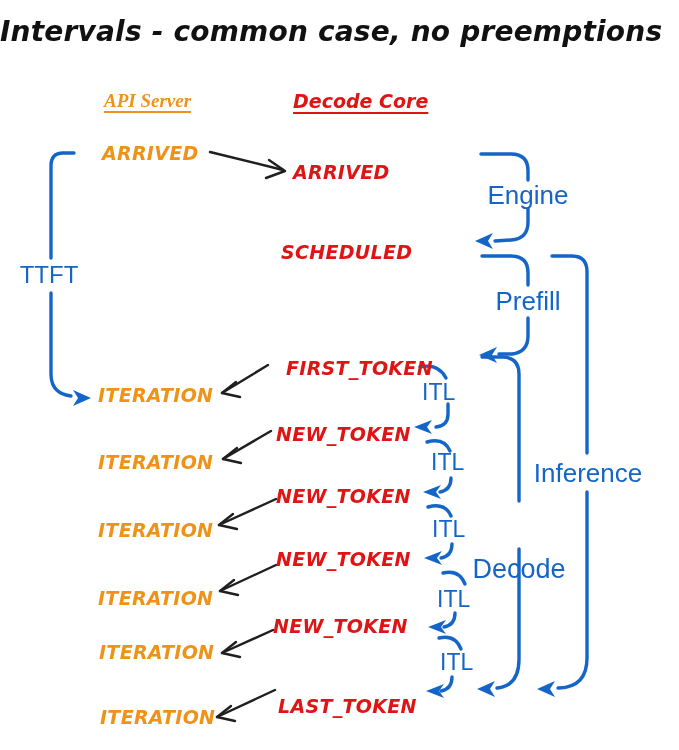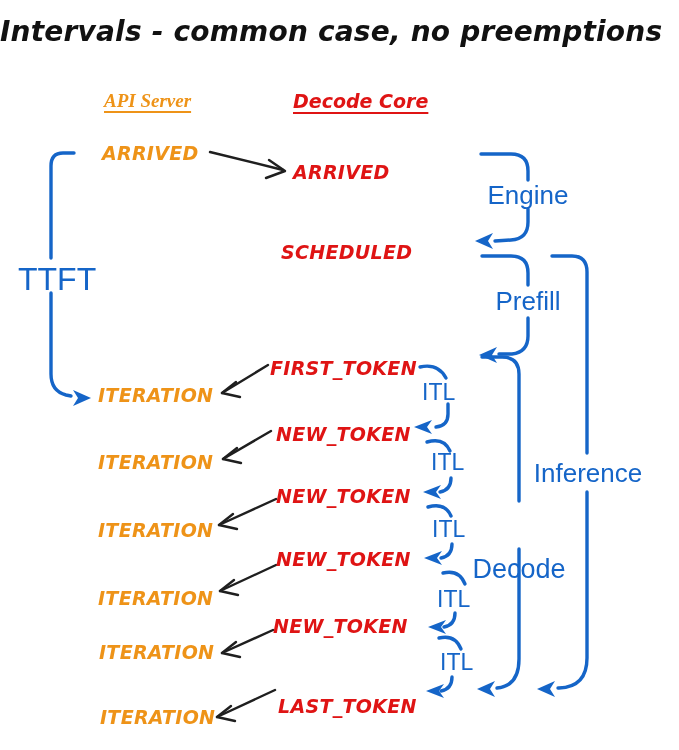--- a/index.html
+++ b/index.html
@@ -139,28 +139,28 @@
   <div class="lbl event api" style="left:102px;top:143px;">ARRIVED</div>
   <div class="lbl event api" style="left:98px;top:385px;">ITERATION</div>
   <div class="lbl event api" style="left:98px;top:452px;">ITERATION</div>
   <div class="lbl event api" style="left:98px;top:520px;">ITERATION</div>
   <div class="lbl event api" style="left:98px;top:588px;">ITERATION</div>
   <div class="lbl event api" style="left:99px;top:642px;">ITERATION</div>
   <div class="lbl event api" style="left:100px;top:707px;">ITERATION</div>
 
   <div class="lbl event eng" style="left:293px;top:162px;">ARRIVED</div>
   <div class="lbl event eng" style="left:281px;top:242px;">SCHEDULED</div>
-  <div class="lbl event eng" style="left:270px;top:358px;">FIRST_TOKEN</div>
+  <div class="lbl event eng" style="left:286px;top:358px;">FIRST_TOKEN</div>
   <div class="lbl event eng" style="left:276px;top:424px;">NEW_TOKEN</div>
   <div class="lbl event eng" style="left:276px;top:486px;">NEW_TOKEN</div>
   <div class="lbl event eng" style="left:276px;top:549px;">NEW_TOKEN</div>
   <div class="lbl event eng" style="left:273px;top:616px;">NEW_TOKEN</div>
   <div class="lbl event eng" style="left:278px;top:696px;">LAST_TOKEN</div>
 
-  <div class="lbl ivl" style="left:18px;top:262px;width:62px;font-size:32px;">TTFT</div>
+  <div class="lbl ivl" style="left:18px;top:262px;width:62px;font-size:24px;">TTFT</div>
   <div class="lbl ivl" style="left:482px;top:181px;width:92px;font-size:26px;">Engine</div>
   <div class="lbl ivl" style="left:487px;top:287px;width:82px;font-size:26px;">Prefill</div>
   <div class="lbl ivl" style="left:528px;top:459px;width:120px;font-size:26px;">Inference</div>
   <div class="lbl ivl" style="left:470px;top:507px;width:98px;font-size:27px;margin-top:48px;">Decode</div>
   <div class="lbl ivl" style="left:422px;top:380px;font-size:23px;">ITL</div>
   <div class="lbl ivl" style="left:431px;top:450px;font-size:23px;">ITL</div>
   <div class="lbl ivl" style="left:432px;top:517px;font-size:23px;">ITL</div>
   <div class="lbl ivl" style="left:437px;top:587px;font-size:23px;">ITL</div>
   <div class="lbl ivl" style="left:440px;top:650px;font-size:23px;">ITL</div>
 

